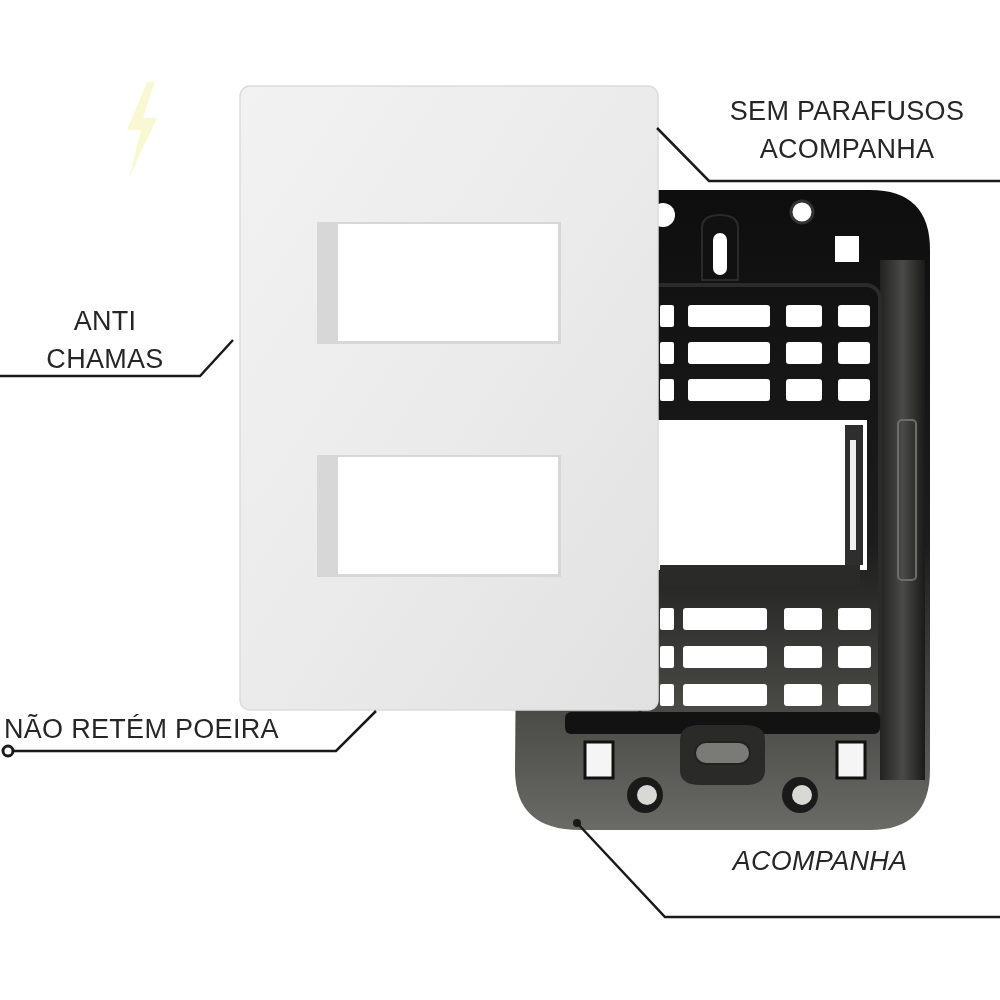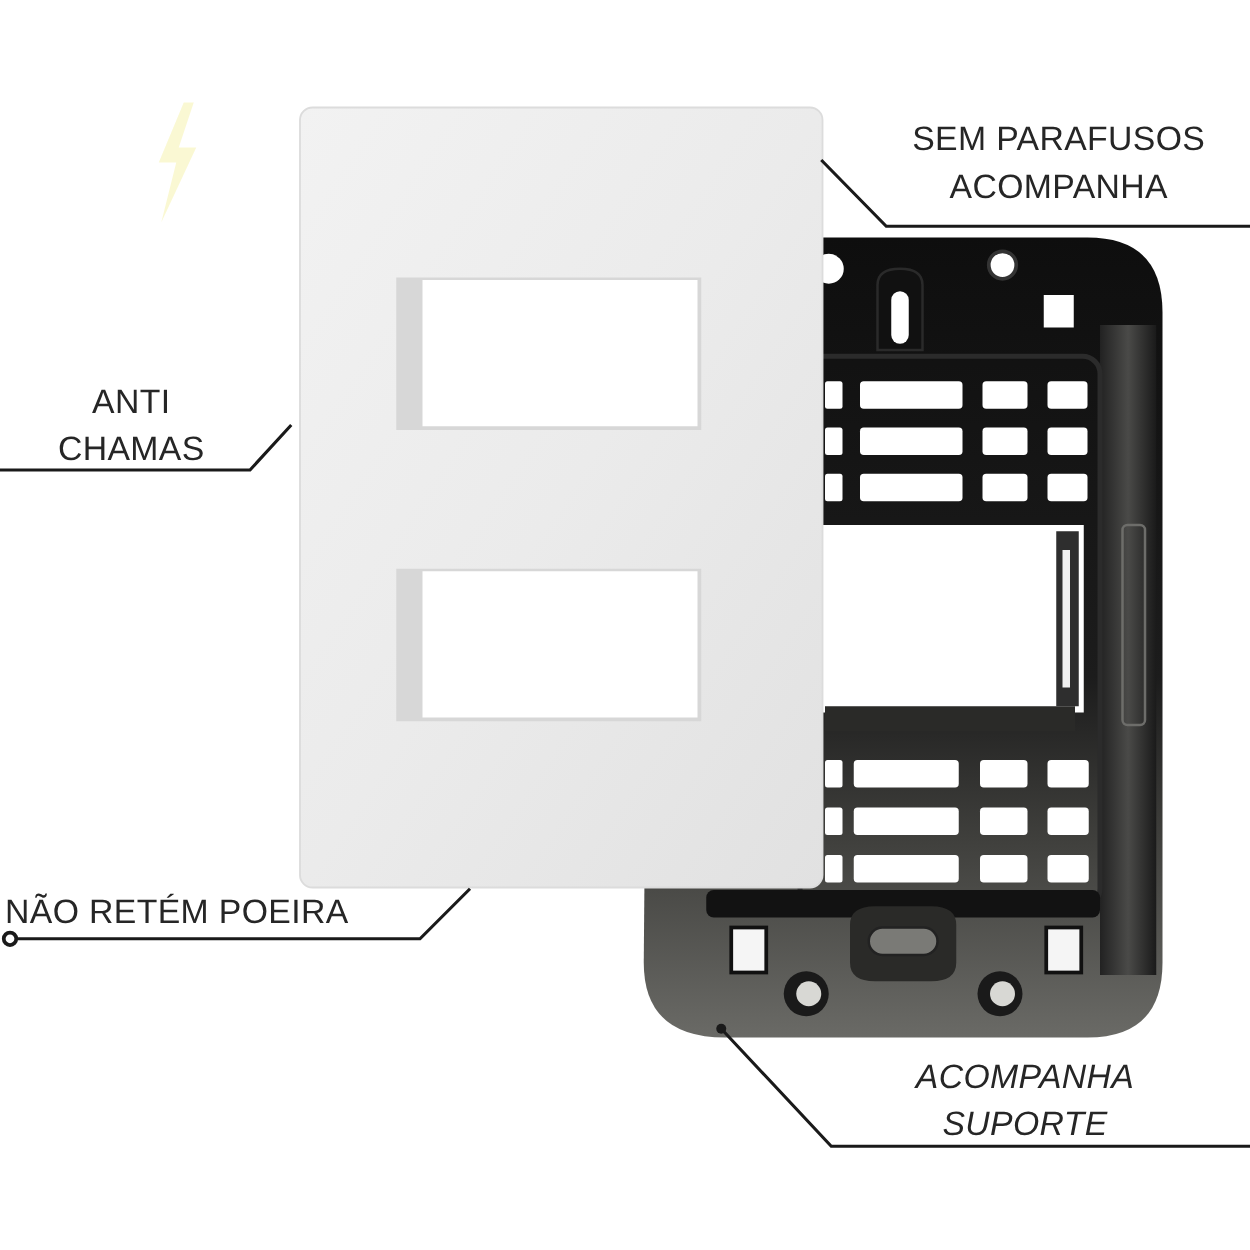--- a/index.html
+++ b/index.html
@@ -142,15 +142,14 @@
   </div>
   <div class="label" id="lbl-nao">
     <span>NÃO RETÉM POEIRA</span>
   </div>
   <div class="label" id="lbl-anti">
     <span>ANTI</span>
     <span>CHAMAS</span>
   </div>
   <div class="label" id="lbl-acomp">
     <span>ACOMPANHA</span>
-    <span>SUPORTE</span>
   </div>
 </div>
 
 </body></html>

